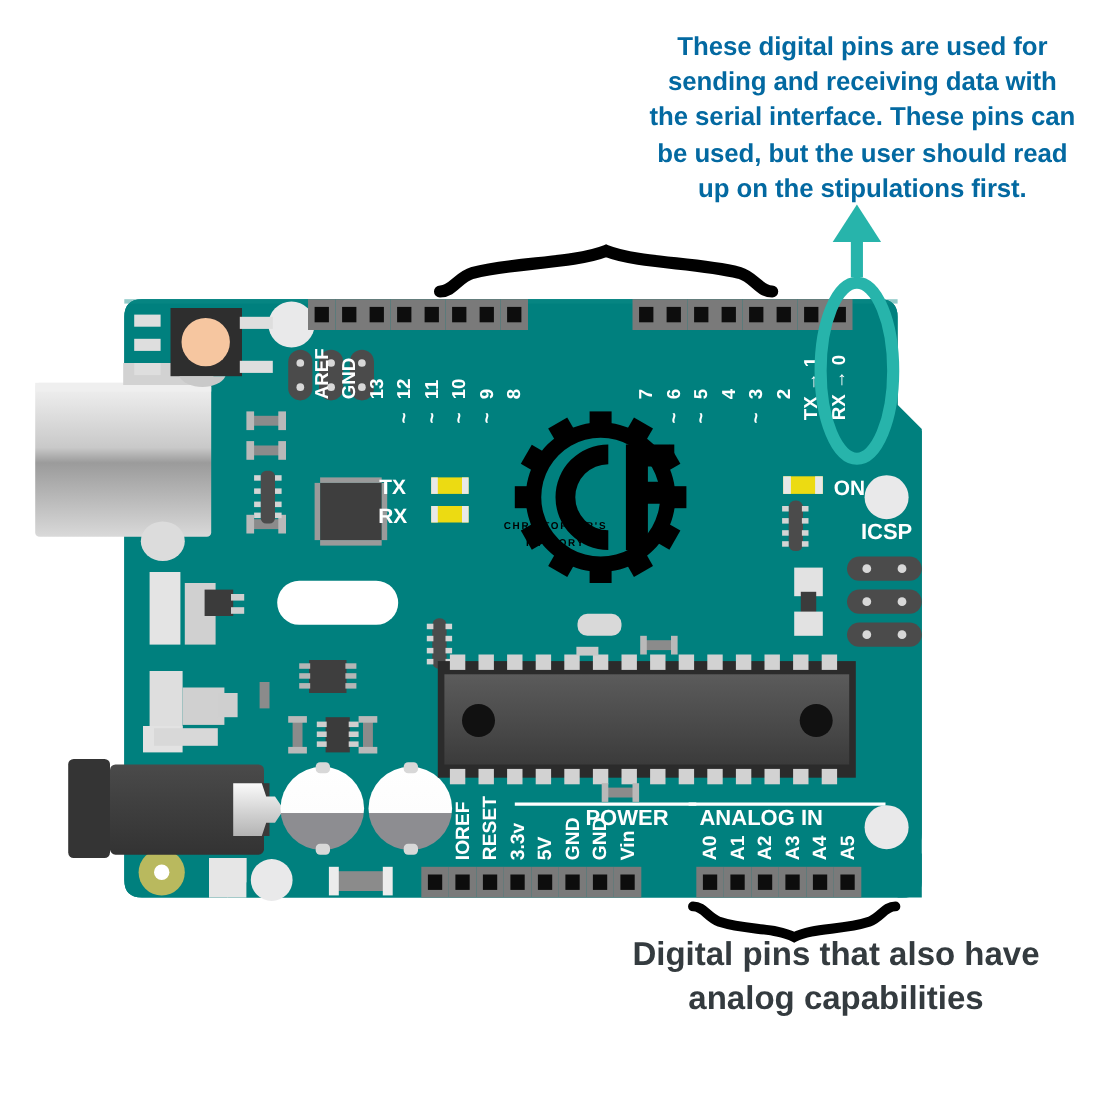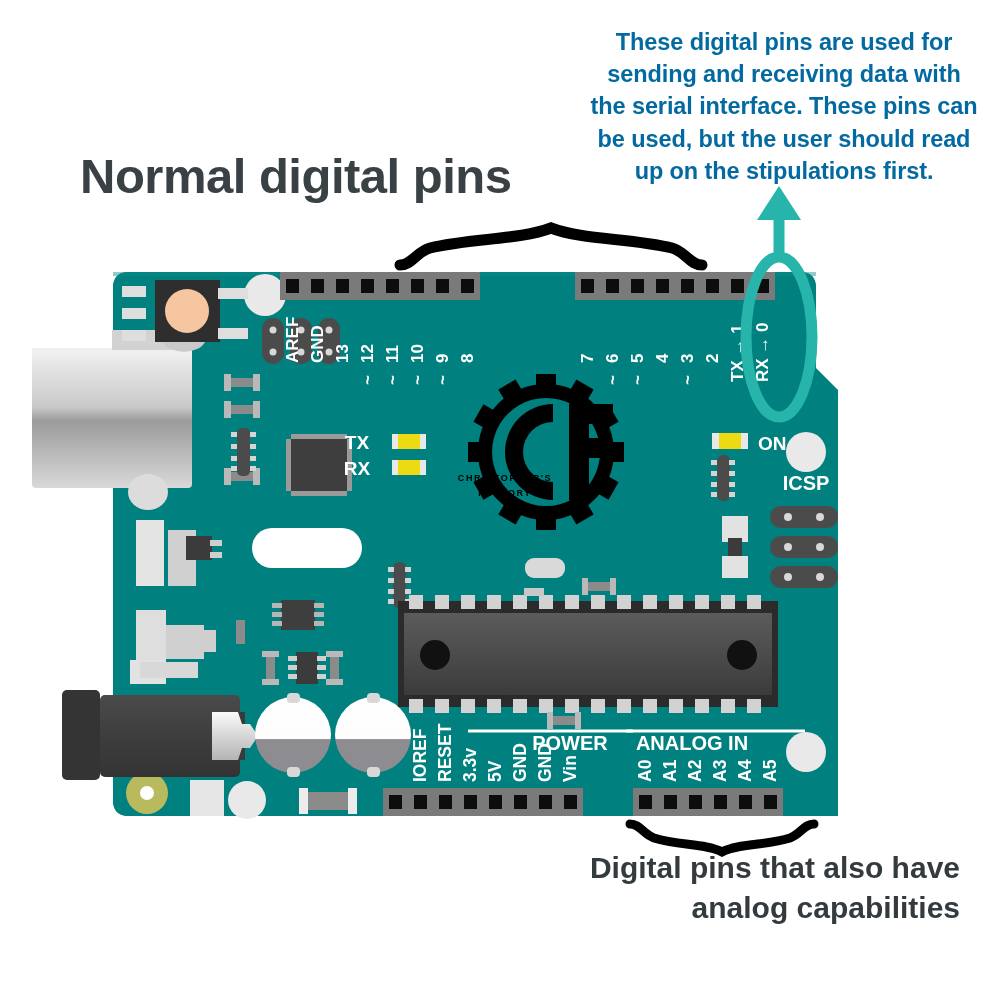--- a/index.html
+++ b/index.html
@@ -30,21 +30,21 @@
     font-weight:bold;
     letter-spacing:-0.5px;
     white-space:nowrap;
   }
   #caption-analog{
     left:560px;top:848px;width:400px;
     color:#343b3f;
     font-size:30px;
     font-weight:bold;
     line-height:1.33;
-    text-align:right;
+    text-align:center;
   }
 
   
   svg{display:block;}
   .pinlabel{
     font-family:"Liberation Sans", sans-serif;
     font-size:17px;font-weight:bold;fill:#ffffff;
   }
   .silklabel{
     font-family:"Liberation Sans", sans-serif;
@@ -551,17 +551,16 @@
 
     <path d="M630 824
              C 640 824 643 834 654 838
              C 679 846 705 843 722 852
              C 739 843 765 846 790 838
              C 801 834 804 824 814 824" fill="none" stroke="#000" stroke-width="9" stroke-linecap="round"></path>
   </svg>
 
   <div class="abs" id="teal-callout">These digital pins are used for sending and receiving data with the serial interface. These pins can be used, but the user should read up on the stipulations first.</div>
 
-  <div class="abs" id="title-normal">Normal digital pins</div>
 
   <div class="abs" id="caption-analog">Digital pins that also have analog capabilities</div>
 
 </div>
 
 </body></html>

